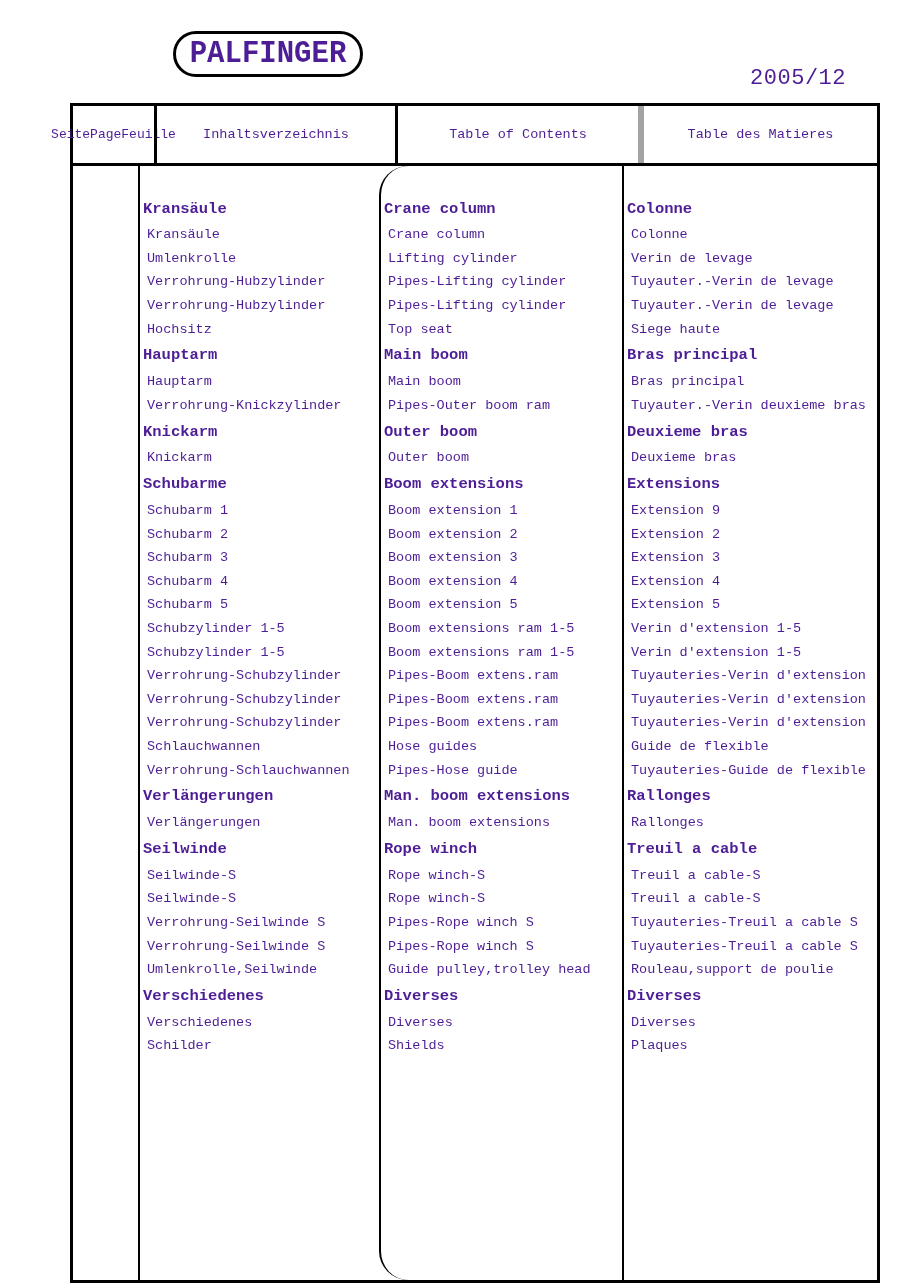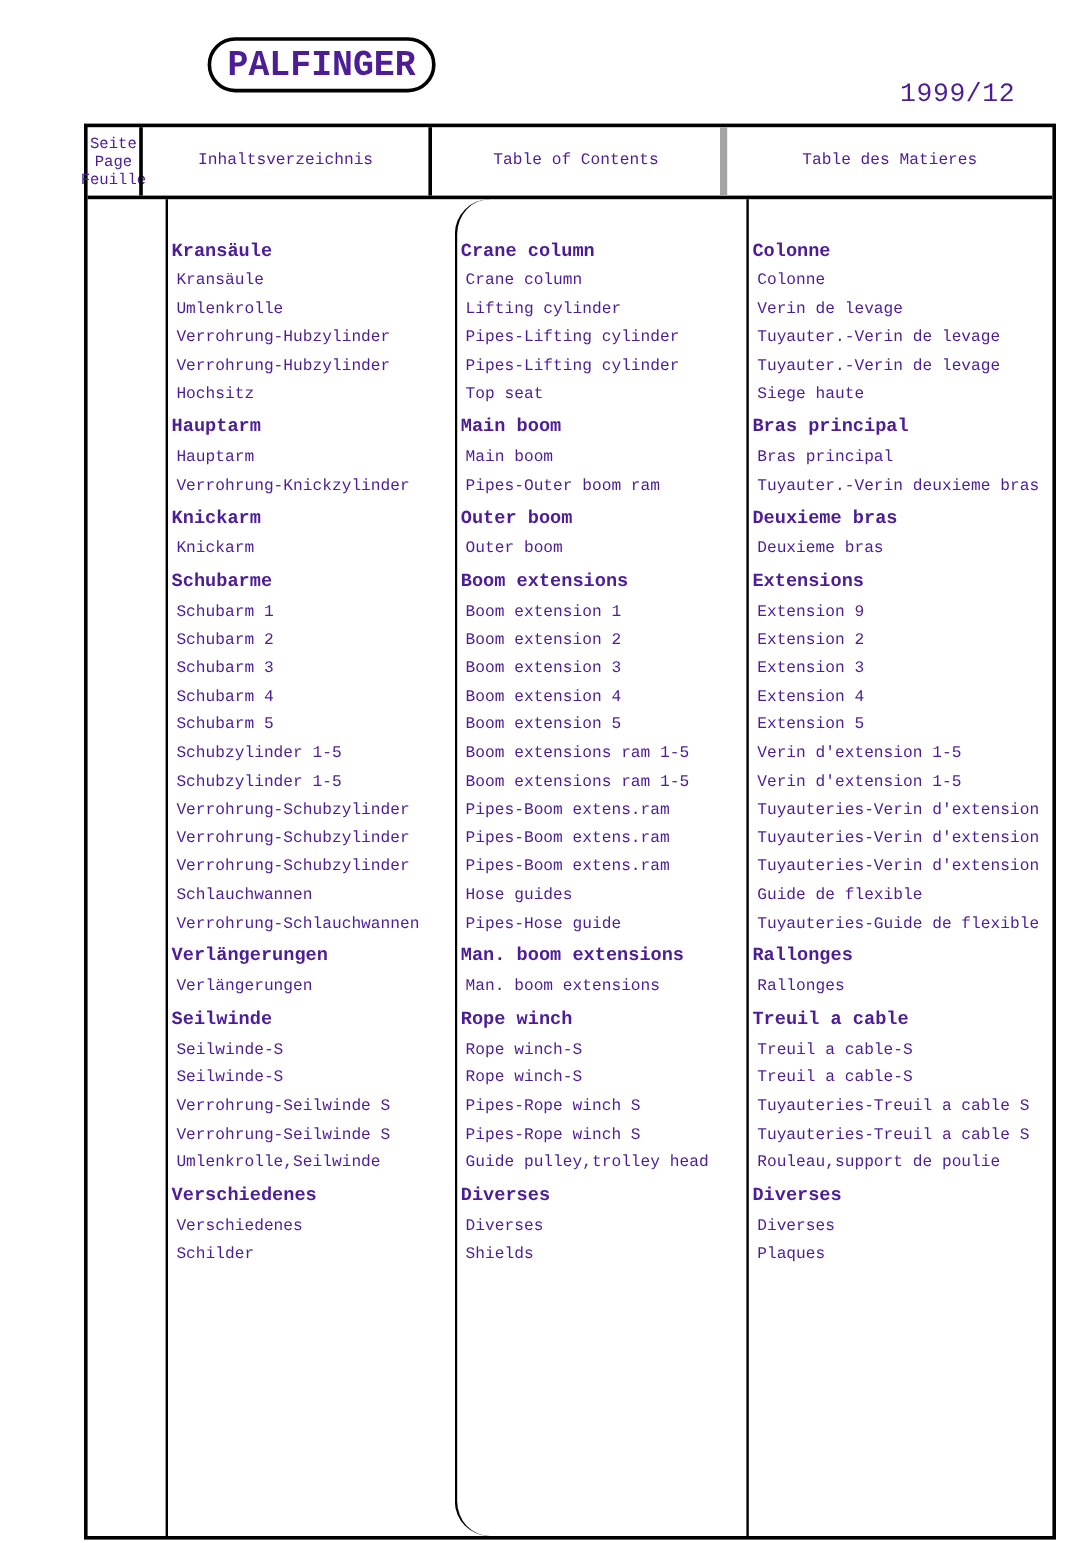--- a/index.html
+++ b/index.html
@@ -64,22 +64,21 @@
   }
   .th {
     box-sizing: border-box;
     display: flex;
     align-items: center;
     justify-content: center;
     font-size: 13.5px;
     text-align: center;
   }
   .th-page {
-    width: 43px;
-    flex-direction: column;
+    width: 81px;
     font-size: 13px;
     line-height: 15px;
   }
   .th-de { width: 241px; border-left: 3px solid #000; }
   .th-en { width: 243px; border-left: 3px solid #000; }
   .th-fr { flex: 1;      border-left: 6px solid #a3a3a3; }
 
   .tbody {
     display: flex;
     height: 1114px;
@@ -115,21 +114,21 @@
 </style>
 </head>
 <body>
 
 <div class="page">
 
   <div class="logo-wrap">
     <span class="logo-text">PALFINGER</span>
   </div>
 
-  <div class="edition">1999/12</div>
+  <div class="edition">2005/12</div>
 
   <div class="toc-table">
 
     <div class="thead">
       <div class="th th-page">
         <div>Seite</div>
         <div>Page</div>
         <div>Feuille</div>
       </div>
       <div class="th th-de">Inhaltsverzeichnis</div>

